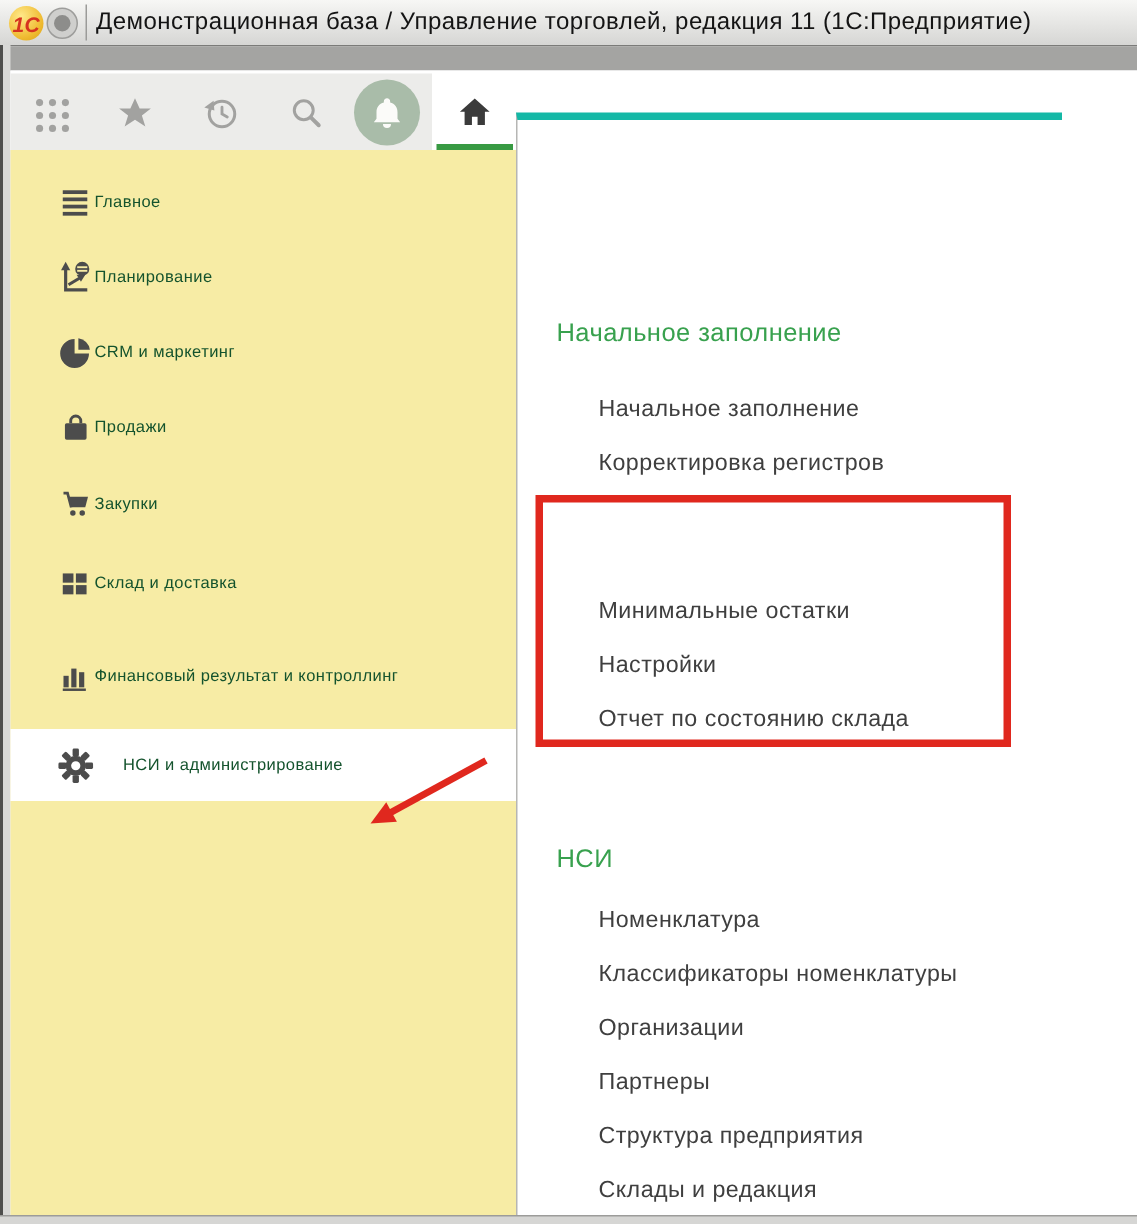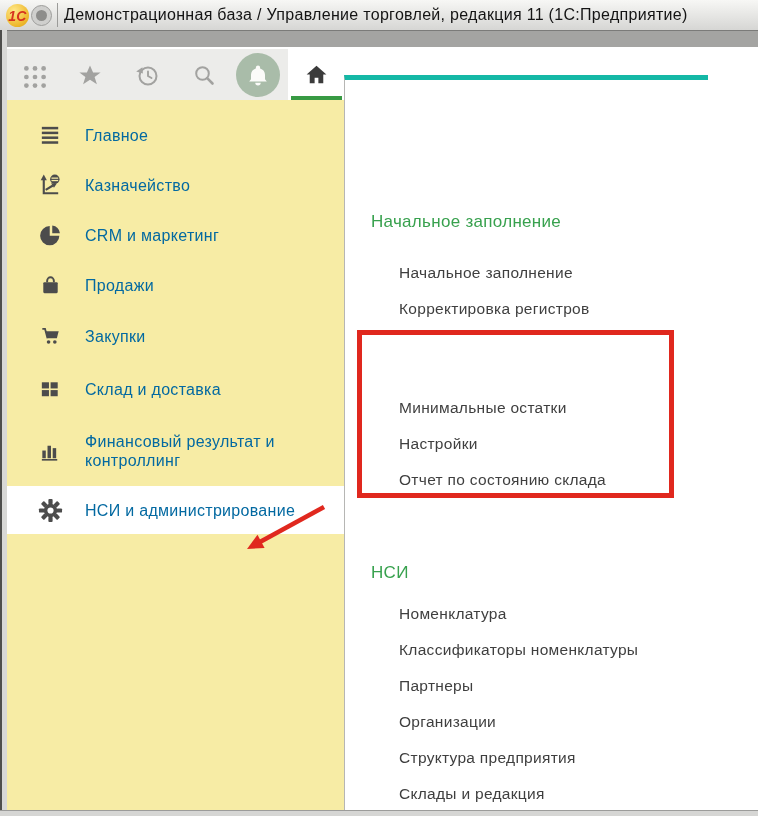--- a/index.html
+++ b/index.html
@@ -33,23 +33,23 @@
   .bell-circle{position:absolute;left:229px;top:4px;width:44px;height:44px;border-radius:50%;
                background:#a9bca9;display:flex;align-items:center;justify-content:center;}
   .home-tab{position:absolute;left:288px;top:49px;width:57px;height:51px;background:#fff;}
   .home-tab .house{position:absolute;left:16px;top:13px;}
   .tab-underline{position:absolute;left:3px;bottom:0;width:51px;height:4px;background:#389a43;}
 
   
   .sidebar{position:absolute;left:7px;top:100px;width:338px;height:710px;
            background:#f7eca5;box-sizing:border-box;padding-top:10px;}
   .sb-item{display:flex;align-items:center;cursor:default;}
-  .sb-item.selected{background:#ffffff;}
+  .sb-item.selected{background:#ffffff;gap:19px;}
   .sb-icon{width:26px;margin-left:30px;display:flex;justify-content:center;flex:none;}
-  .sb-label{margin-left:22px;font-size:16px;color:#0369a1;line-height:19px;max-width:232px;}
+  .sb-label{font-size:11px;color:#14532d;line-height:19px;max-width:232px;}
 
   
   .main-panel{position:absolute;left:344px;top:55px;width:364px;height:755px;background:#fff;
               border-left:1px solid #b6b6b4;border-top:5px solid #14b8a6;box-sizing:border-box;margin-top:20px;}
   .menu-content{position:relative;width:100%;height:747px;overflow:hidden;}
   .section{position:absolute;left:26px;}
   .section-title{font-size:17px;color:#38a14e;white-space:nowrap;}
   .section-items .m-item{font-size:15.5px;color:#3f3f3f;line-height:36px;
                          padding-left:28px;white-space:nowrap;cursor:default;}
   .partial-title{position:absolute;font-size:17px;color:#38a14e;white-space:nowrap;}
@@ -136,21 +136,21 @@
         <svg width="25" height="25" viewBox="0 0 26 26">
           <path d="M6 6 V21 H21" stroke="#4c4c4c" stroke-width="2.2" fill="none"></path>
           <polygon points="6,1.5 2.8,7.5 9.2,7.5" fill="#4c4c4c"></polygon>
           <path d="M8 17.5 L15.5 13" stroke="#4c4c4c" stroke-width="2.2" fill="none"></path>
           <polygon points="19.5,10.8 13.6,10.6 16.6,15.4" fill="#4c4c4c"></polygon>
           <circle cx="17.5" cy="6.5" r="4.9" fill="#4c4c4c"></circle>
           <rect x="14" y="4.7" width="7" height="1.3" fill="#f7eca5"></rect>
           <rect x="14" y="7.2" width="7" height="1.3" fill="#f7eca5"></rect>
         </svg>
       </span>
-      <span class="sb-label">Казначейство</span>
+      <span class="sb-label">Планирование</span>
     </div>
 
     <div class="sb-item" style="height:50px">
       <span class="sb-icon">
         <svg width="25" height="25" viewBox="0 0 26 26">
           <path d="M12.2 13.2 V3.2 A10 10 0 1 0 22.2 13.2 Z" fill="#4c4c4c"></path>
           <path d="M14.8 10.6 V2.6 A9.5 9.5 0 0 1 22.8 10.6 Z" fill="#4c4c4c"></path>
         </svg>
       </span>
       <span class="sb-label">CRM и маркетинг</span>
@@ -245,22 +245,22 @@
           <div class="m-item">Настройки</div>
           <div class="m-item">Отчет по состоянию склада</div>
         </div>
       </div>
 
       <div class="section" style="top:483px">
         <div class="section-title">НСИ</div>
         <div class="section-items" style="margin-top:13px">
           <div class="m-item">Номенклатура</div>
           <div class="m-item">Классификаторы номенклатуры</div>
+          <div class="m-item">Организации</div>
           <div class="m-item">Партнеры</div>
-          <div class="m-item">Организации</div>
           <div class="m-item">Структура предприятия</div>
           <div class="m-item">Склады и редакция</div>
           <div class="m-item">П</div>
         </div>
       </div>
 
       <div class="partial-title" style="left:403px;top:139px">А</div>
       <div class="partial-title" style="left:406px;top:690px">Н</div>
     </div>
   </div>

